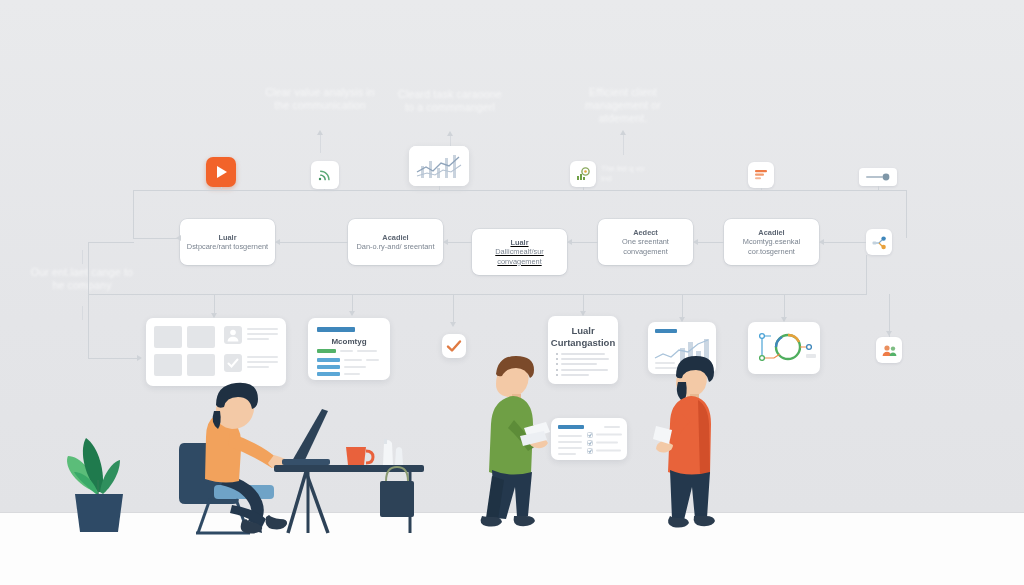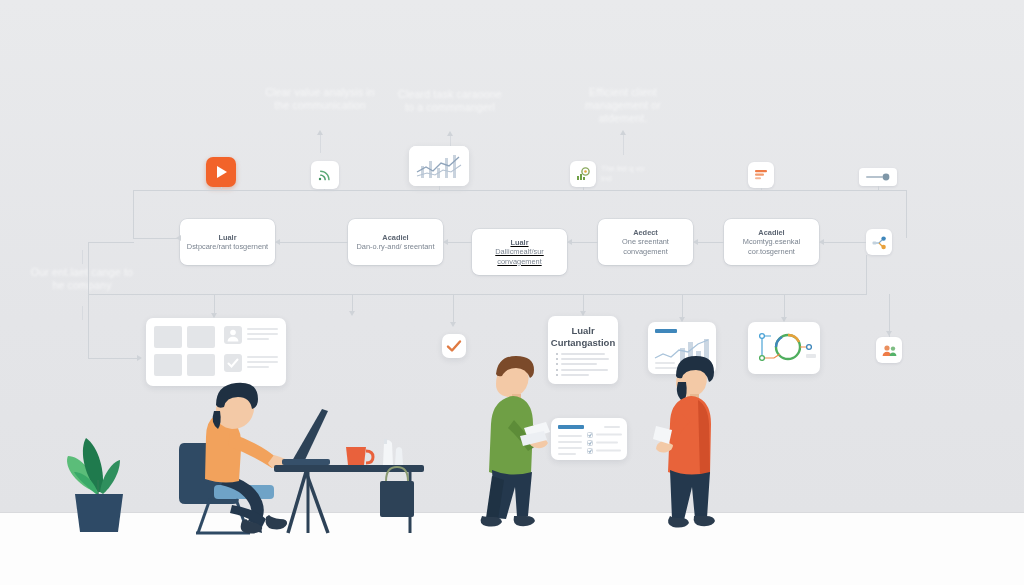--- a/index.html
+++ b/index.html
@@ -361,20 +361,37 @@
     <div class="blk" style="left:78px; top:36px; width:18px; height:18px; border-radius:3px;">
       <svg width="18" height="18" viewBox="0 0 18 18">
         <polyline points="4.5,9.5 7.5,12.5 13.5,5.5" fill="none" stroke="#ffffff" stroke-width="2" stroke-linecap="round"></polyline>
       </svg>
     </div>
     <div class="ln" style="left:101px; top:38px;  width:31px;"></div>
     <div class="ln" style="left:101px; top:43px;  width:31px;"></div>
     <div class="ln" style="left:101px; top:48px;  width:22px;"></div>
   </div>
 
+  <div class="card" style="left:308px; top:318px; width:82px; height:62px;">
+    <div class="ln blue-d" style="left:9px; top:9px; width:38px; height:5px;"></div>
+    <div class="card-title" style="top:18px; font-size:8px;">Mcomtyg</div>
+    <div class="ln green" style="left:9px; top:31px; width:19px; height:4px;"></div>
+    <div class="ln" style="left:32px; top:32px; width:13px;"></div>
+    <div class="ln" style="left:49px; top:32px; width:20px;"></div>
+
+    <div class="ln blue" style="left:9px; top:40px; width:23px; height:4px;"></div>
+    <div class="ln" style="left:36px; top:41px; width:18px;"></div>
+    <div class="ln" style="left:58px; top:41px; width:13px;"></div>
+
+    <div class="ln blue" style="left:9px; top:47px; width:23px; height:4px;"></div>
+    <div class="ln" style="left:36px; top:48px; width:22px;"></div>
+
+    <div class="ln blue" style="left:9px; top:54px; width:23px; height:4px;"></div>
+    <div class="ln" style="left:36px; top:55px; width:16px;"></div>
+  </div>
 
   <div class="card" style="left:442px; top:334px; width:24px; height:24px;">
     <svg width="24" height="24" viewBox="0 0 24 24">
       <polyline points="6,12.6 10,16.5 18,7.5" fill="none" stroke="#e07a42" stroke-width="2.4" stroke-linecap="round" stroke-linejoin="round"></polyline>
     </svg>
   </div>
 
   <div class="card" style="left:548px; top:316px; width:70px; height:68px;">
     <div class="card-title" style="top:9px;">Lualr Curtangastion</div>
     <div class="bullets" style="top:37px;">

